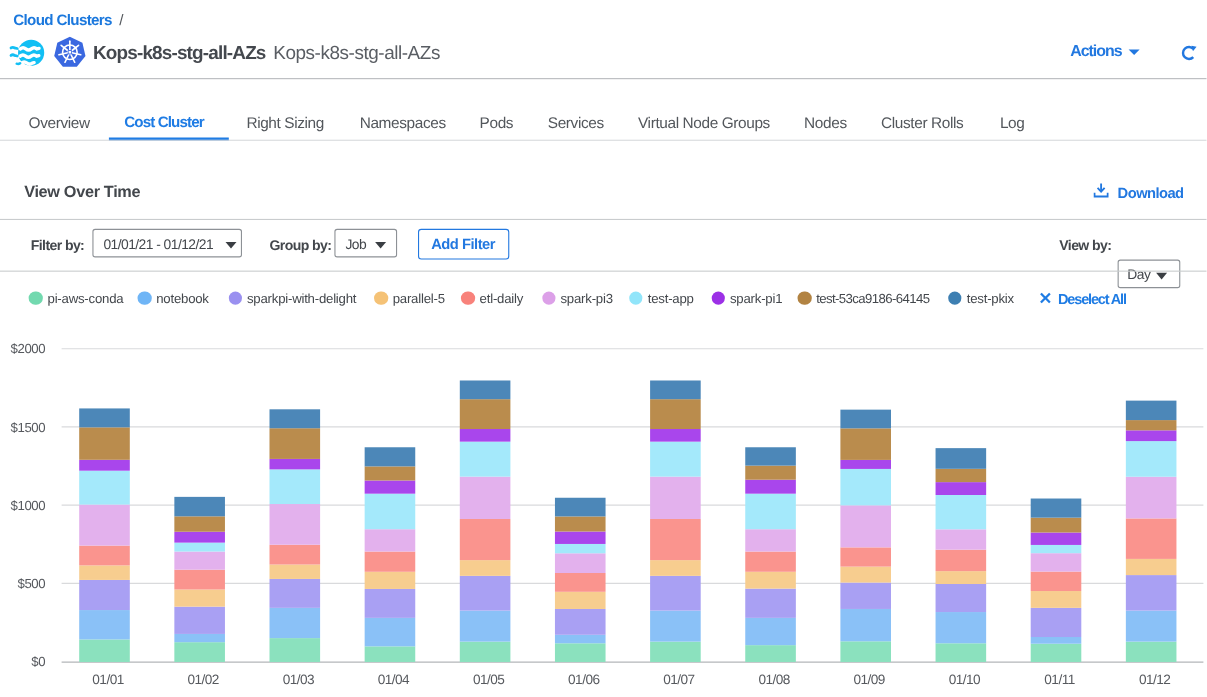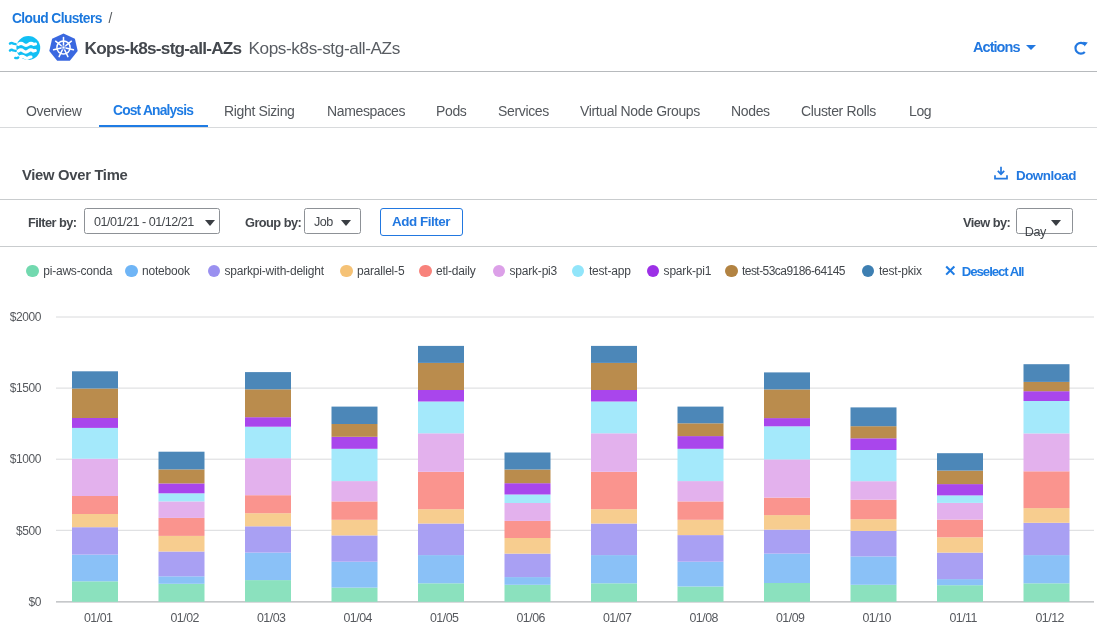--- a/index.html
+++ b/index.html
@@ -66,21 +66,21 @@
 <div class="abs actions">Actions</div>
 <div class="abs" style="top:45px; left:1026.3px; width:0; height:0; border-left:5.6px solid transparent; border-right:5.6px solid transparent; border-top:5.8px solid #2278e0;"></div>
 <svg class="abs" style="top:40px; left:1072.5px;" width="16" height="16" viewBox="0 0 16 16">
   <path d="M11.8 11.9 A5.4 5.4 0 1 1 11.9 4.6" stroke="#2278e0" stroke-width="2.2" fill="none"></path>
   <polygon points="10.2,1.7 14.8,2.4 11.5,6.5" fill="#2278e0"></polygon>
 </svg>
 
 <div class="hr" style="top:71px; background:#b7babd;"></div>
 
 <div class="tab" style="left:26px;">Overview</div>
-<div class="tab active" style="left:113px;">Cost Analysis</div>
+<div class="tab active" style="left:113px;">Cost Cluster</div>
 <div class="tab" style="left:224px;">Right Sizing</div>
 <div class="tab" style="left:327px;text-align:right;">Namespaces</div>
 <div class="tab" style="left:436px;">Pods</div>
 <div class="tab" style="left:498px;">Services</div>
 <div class="tab" style="left:580px;">Virtual Node Groups</div>
 <div class="tab" style="left:731px;">Nodes</div>
 <div class="tab" style="left:801px;">Cluster Rolls</div>
 <div class="tab" style="left:909px;">Log</div>
 <div class="abs" style="top:124.9px; left:98.6px; width:109px; height:3px; background:#1f7ce4;"></div>
 <div class="hr" style="top:127px; background:#d8dadc;"></div>
@@ -95,21 +95,21 @@
 </svg>
 <div class="abs download">Download</div>
 <div class="hr" style="top:199px;"></div>
 
 <div class="flabel" style="left:28px;">Filter by:</div>
 <div class="selbox" style="left:84px; width:136px; padding:6px 0 0 9px;">01/01/21 - 01/12/21<span class="caret" style="left:120px;"></span></div>
 <div class="flabel" style="left:245px;">Group by:</div>
 <div class="selbox" style="left:304px; width:57px; padding:6px 0 0 9px;">Job<span class="caret" style="left:36px;"></span></div>
 <div class="addf">Add Filter</div>
 <div class="flabel" style="left:963px;">View by:</div>
-<div class="selbox" style="left:1015.8px; width:57.5px; padding:16px 0 0 8px;">Day<span class="caret" style="left:34px;"></span></div>
+<div class="selbox" style="left:1015.8px; width:57.5px; padding:6px 0 0 8px;margin-top:28px;">Day<span class="caret" style="left:34px;"></span></div>
 <div class="hr" style="top:246px;"></div>
 
 <div class="legend">
     <span class="dot" style="left:26.2px;background:#72D9AF"></span>
     <span class="lt" style="left:43.2px;">pi-aws-conda</span>
     <span class="dot" style="left:125px;background:#6FB5F6"></span>
     <span class="lt" style="left:142px;">notebook</span>
     <span class="dot" style="left:207.5px;background:#9A90F0"></span>
     <span class="lt" style="left:224.5px;">sparkpi-with-delight</span>
     <span class="dot" style="left:340px;background:#F5C276"></span>

